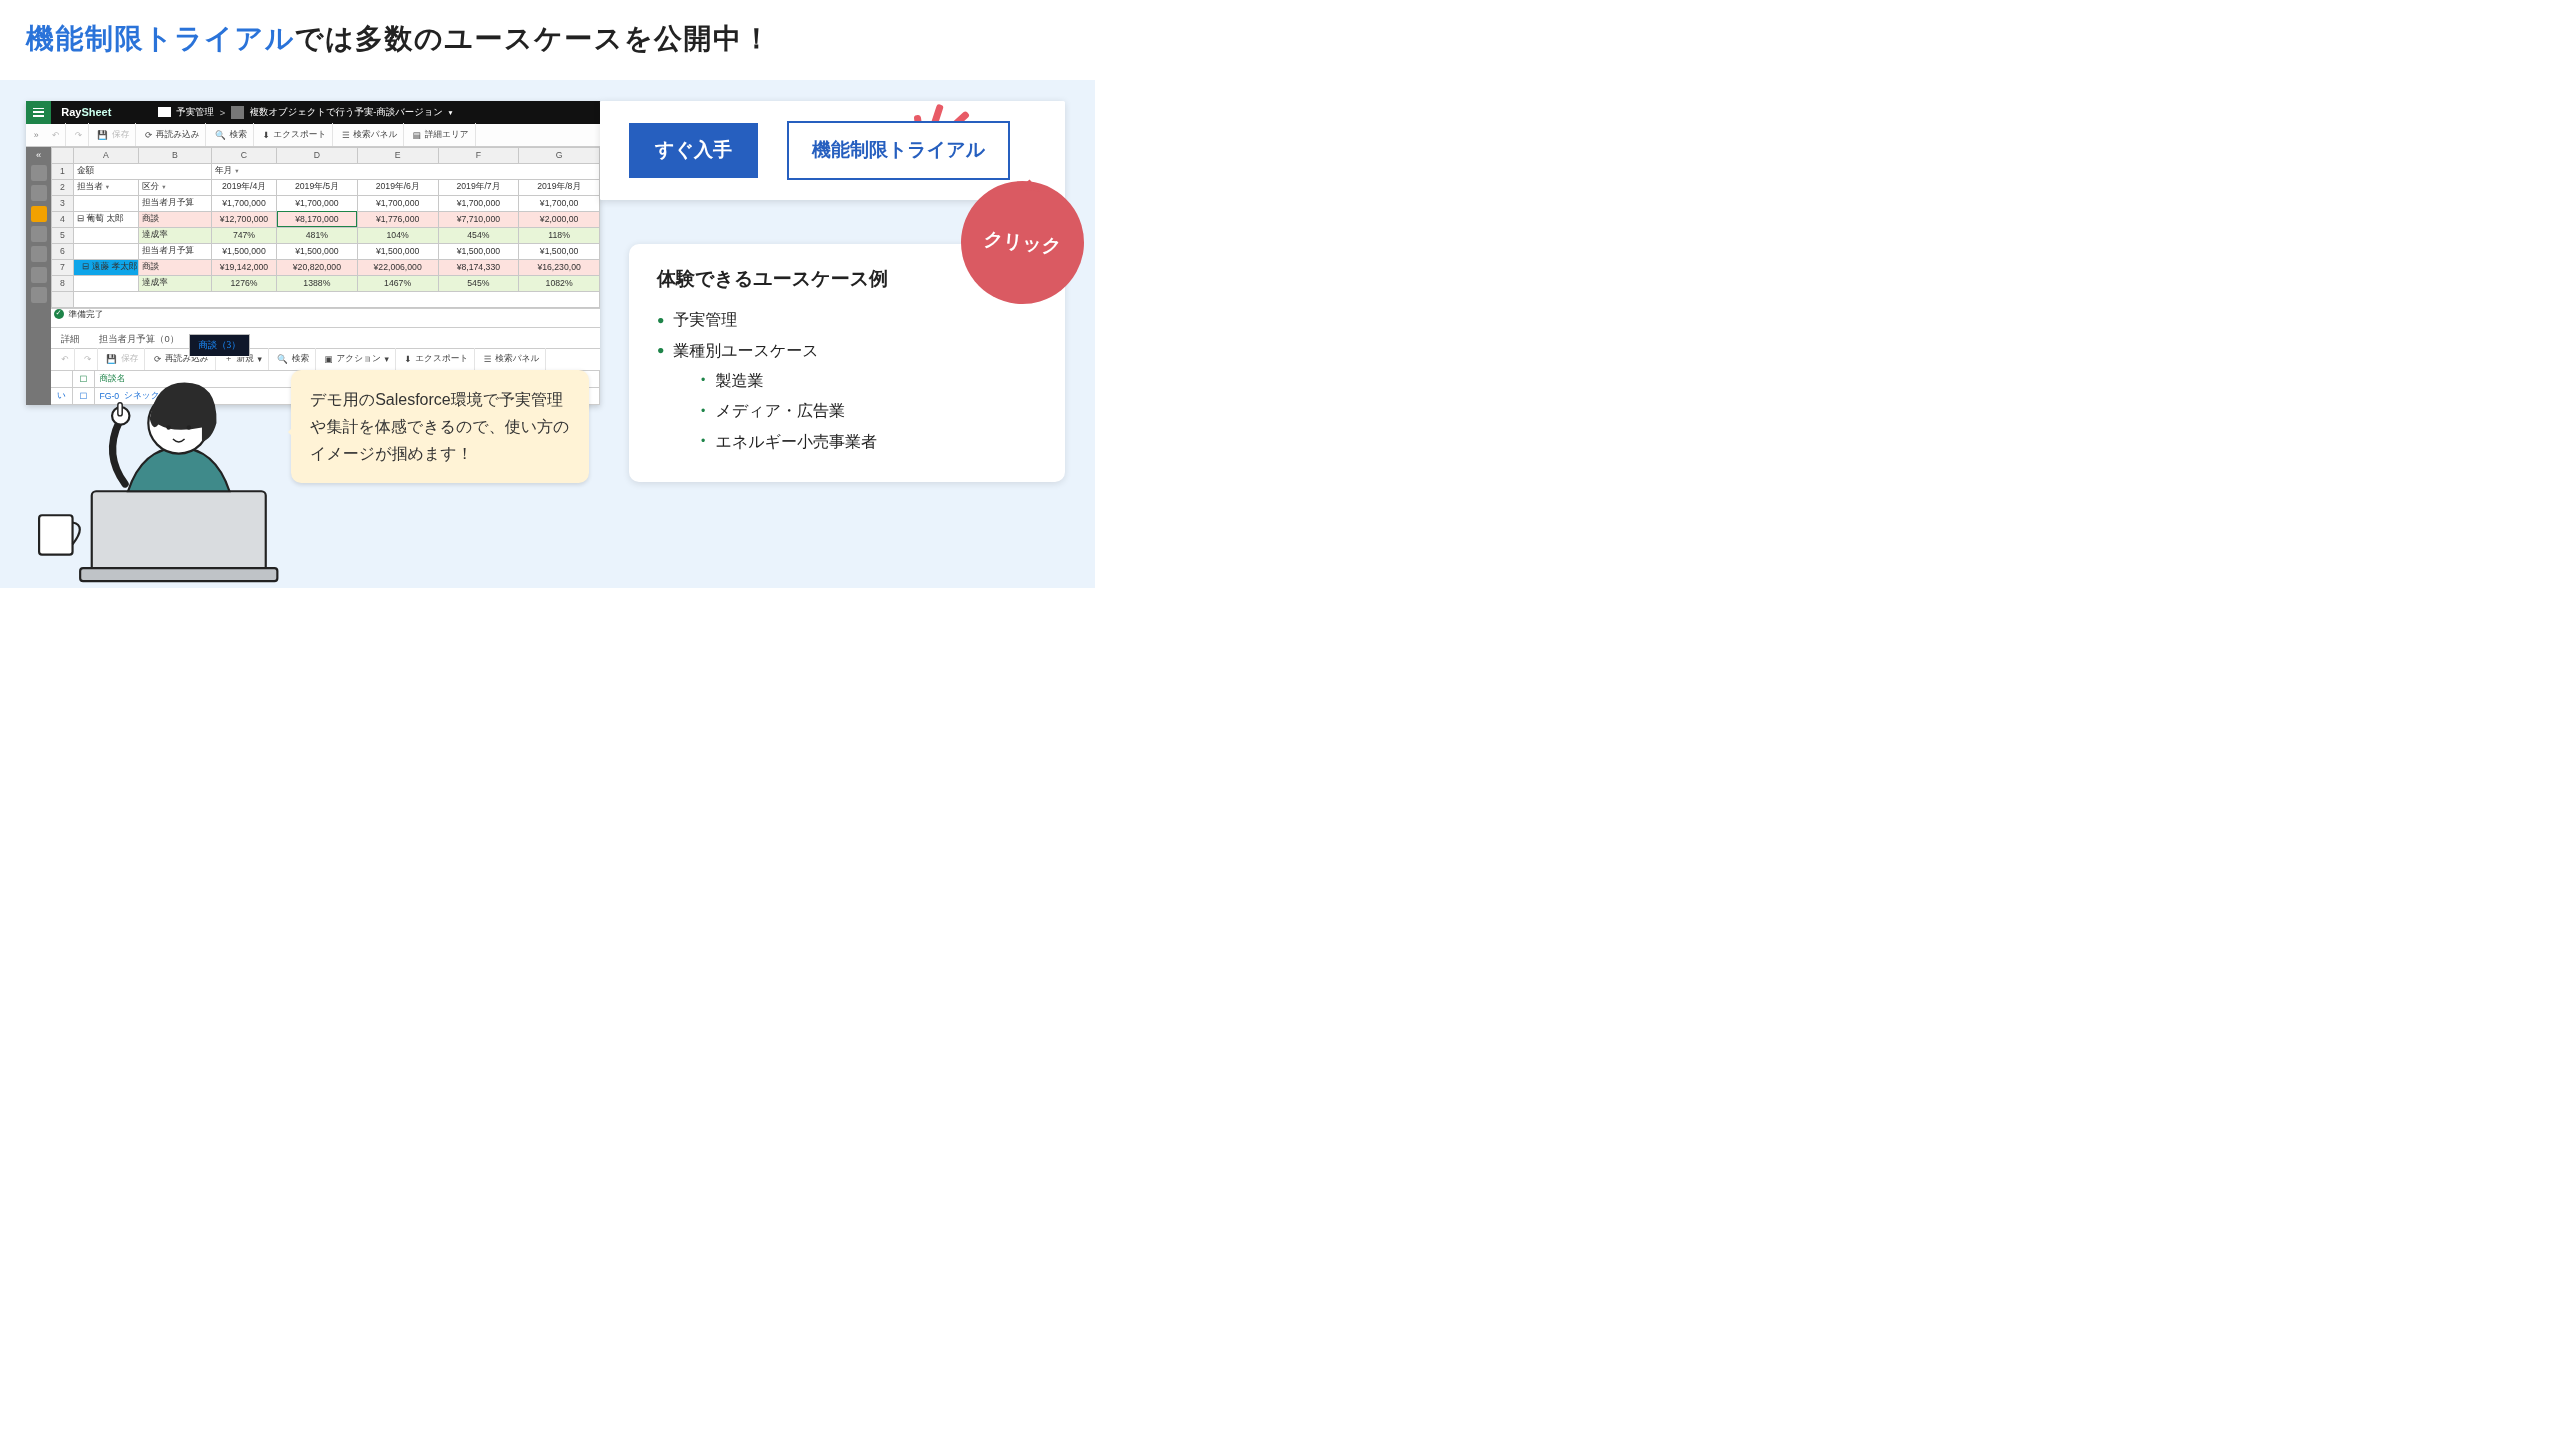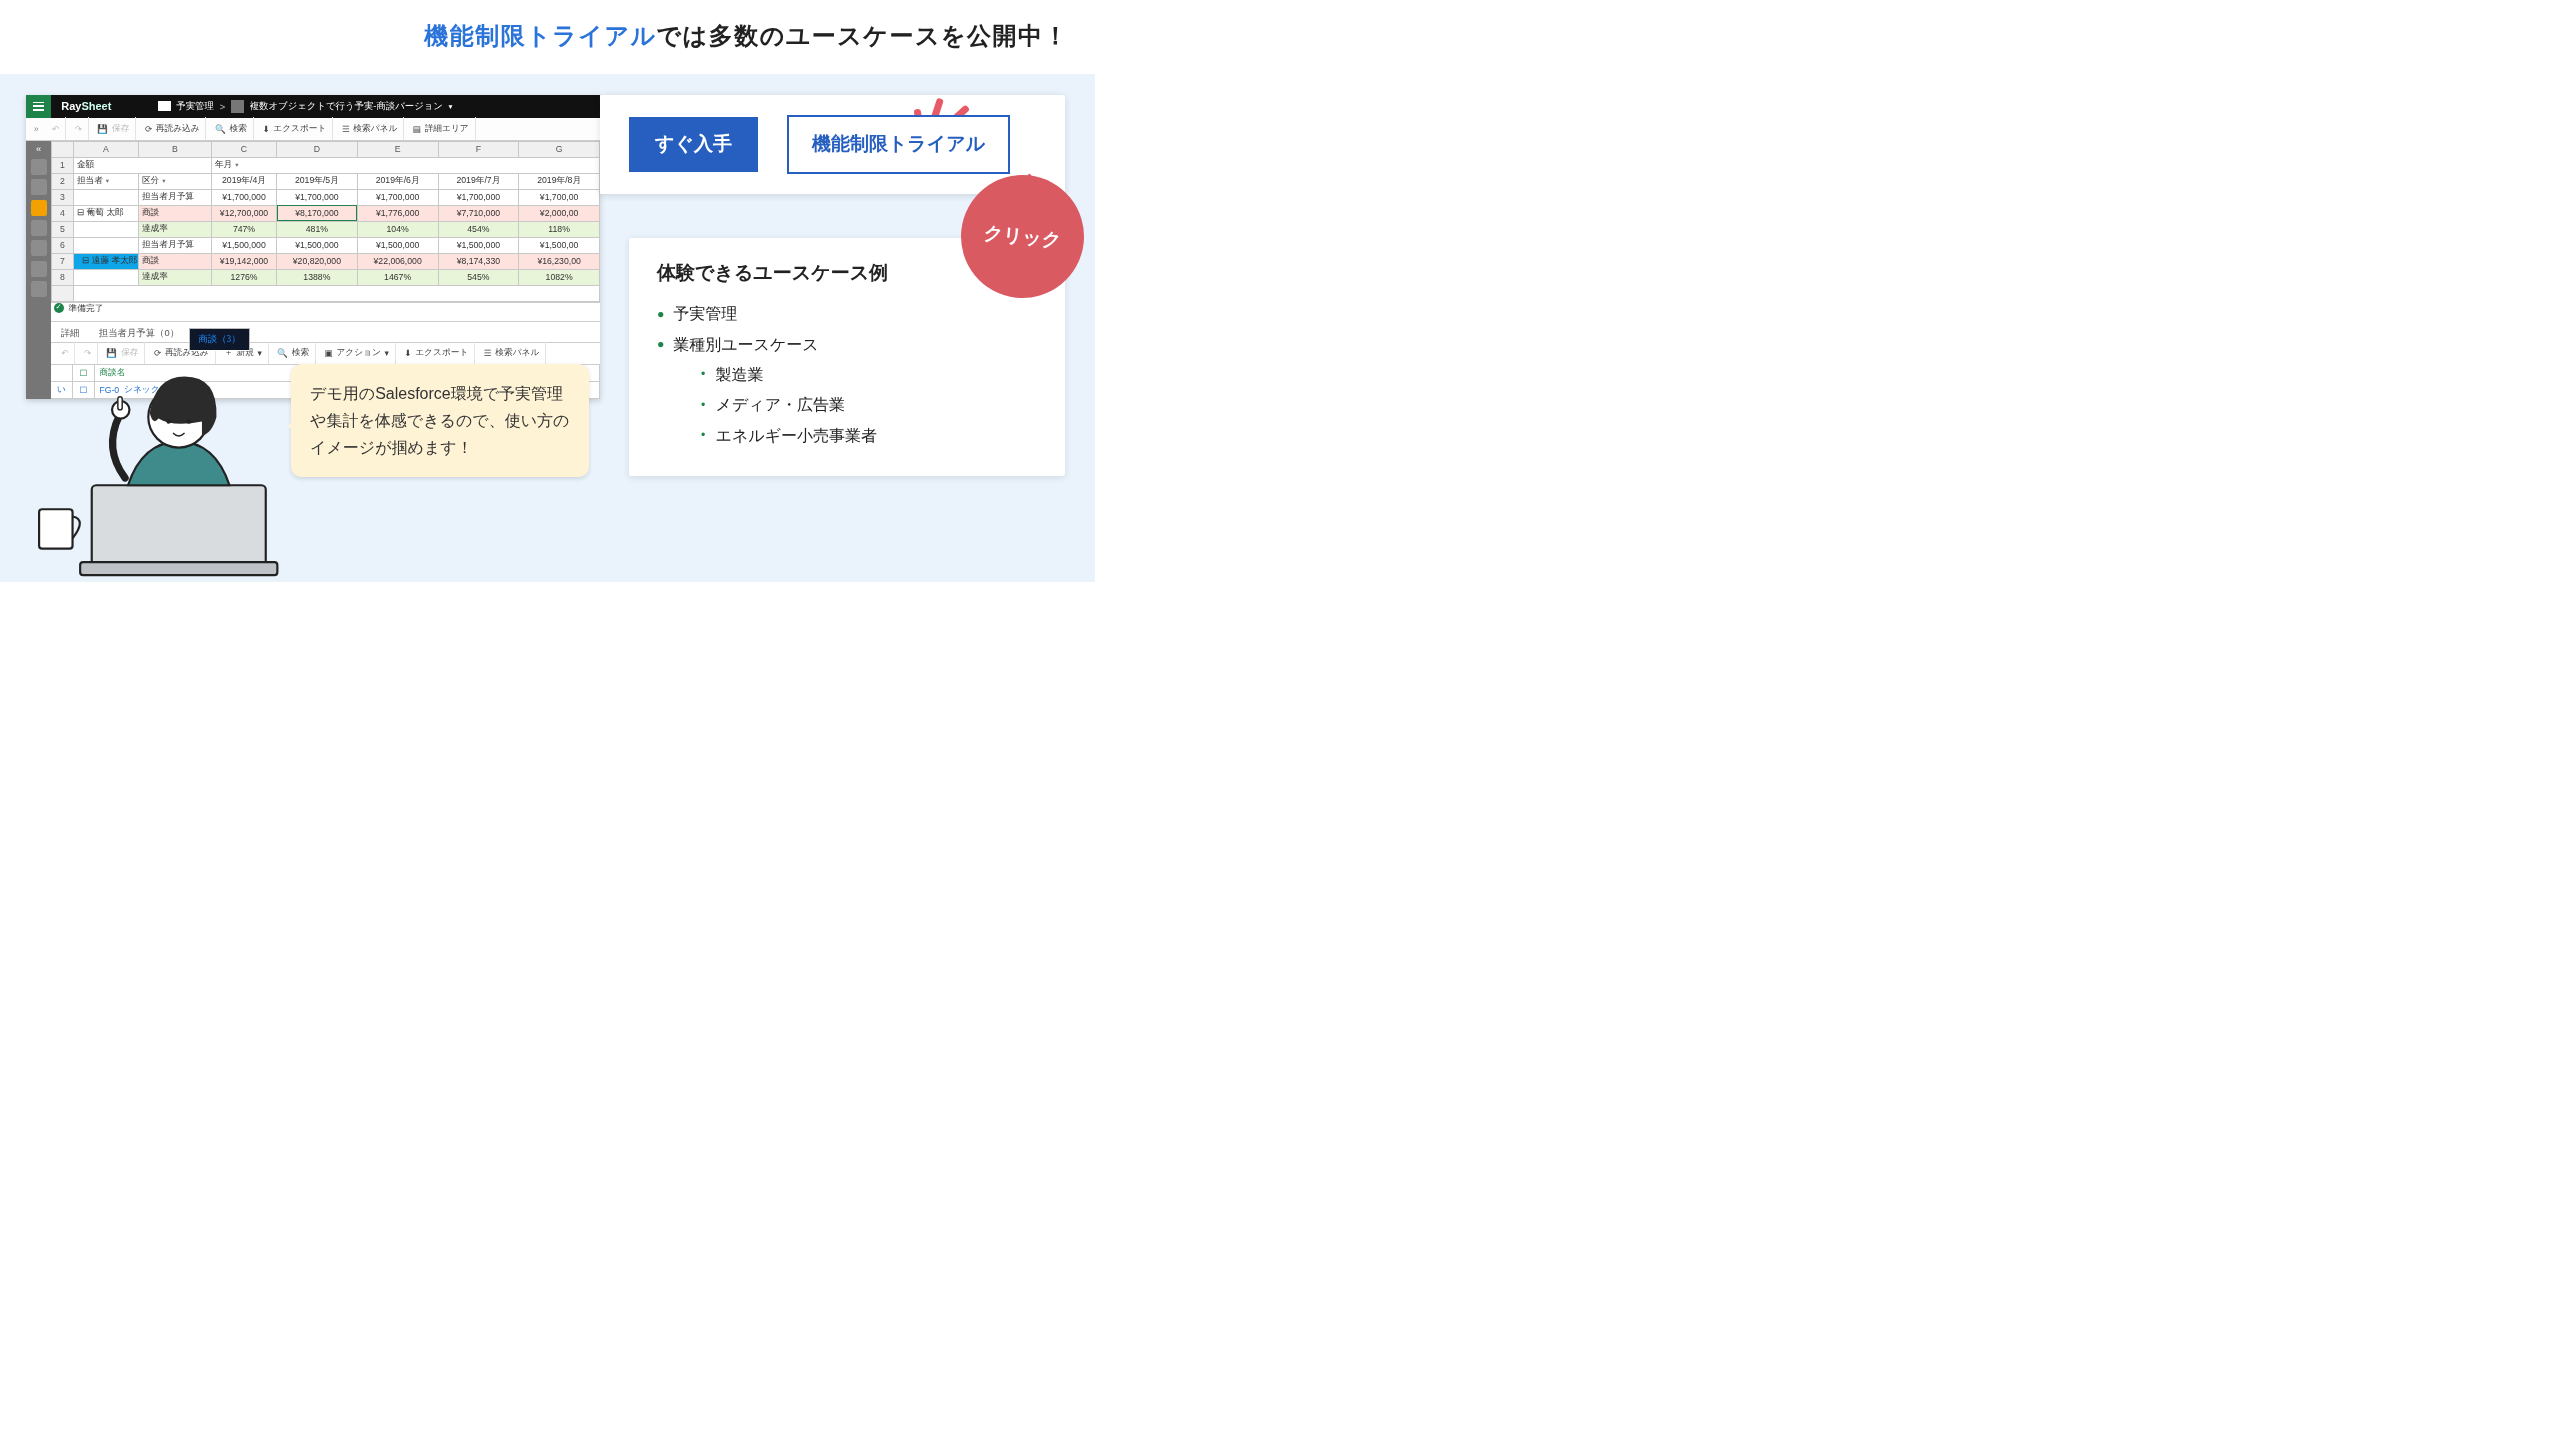--- a/index.html
+++ b/index.html
@@ -6,25 +6,24 @@
   body {
     font-family: "Hiragino Sans", "Yu Gothic", Meiryo, sans-serif;
     background: #fff;
     overflow: hidden;
     width: 1095px;
     height: 613px;
   }
   
   .hero {
     padding: 20.3px 26px 22px;
-    font-size: 24px;
+    font-size: 28px;
     font-weight: 700;
     color: #222;
     letter-spacing: 1.5px;
-    text-align: right;
   }
   .hero .accent { color: #2a73d9; }
   
   .band {
     background: #eaf3fc;
     padding: 20.3px 26px 29px;
     display: flex;
     gap: 29px;
     align-items: flex-start;
     height: 508px;
@@ -141,21 +140,21 @@
     width:123px;height:123px;border-radius:50%;background:#da5a62;
     color:#fff;font-size:19px;font-weight:700;display:flex;align-items:center;justify-content:center;
     transform:rotate(6deg);z-index:6;
   }
   .clickbadge::before{
     content:"";position:absolute;top:-13px;left:50%;transform:translateX(-50%);
     border:11.6px solid transparent;border-bottom-color:#da5a62;
   }
   
   .card{
-    background:#fff;border-radius:2px;box-shadow:0 1.5px 7.3px rgba(0,0,0,.1);
+    background:#fff;border-radius:10px;box-shadow:0 1.5px 7.3px rgba(0,0,0,.1);
     padding:22px 28px 25px;margin-top:44px;width:436px;
   }
   .card h3{font-size:19px;font-weight:700;margin-bottom:13px;color:#222;}
   .card ul{list-style:none;font-size:16px;color:#222;line-height:1.9;}
   .card ul>li::before{content:"●";color:#1e8449;margin-right:8.7px;font-size:12.3px;vertical-align:1.5px;}
   .card ul ul{margin-left:44px;}
   .card ul ul>li::before{content:"•";color:#1e8449;margin-right:10.2px;}
   .截{color:#888;} 
 </style>
 </head>

